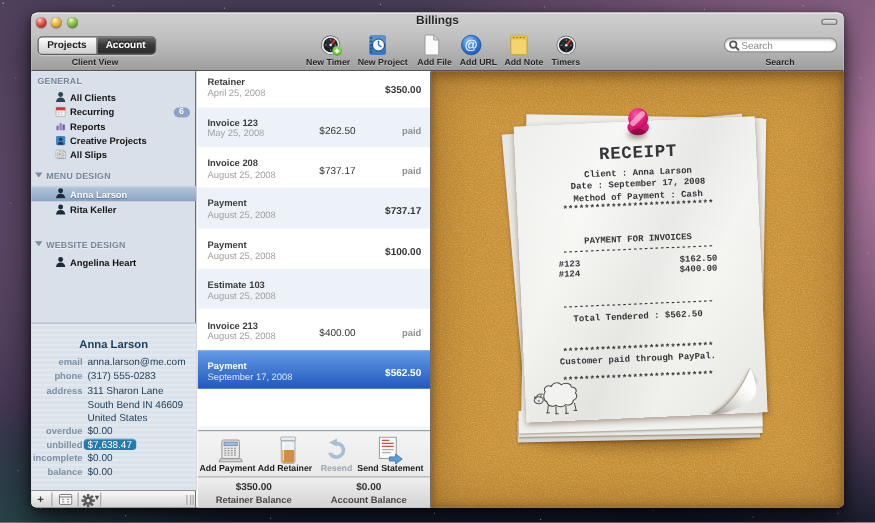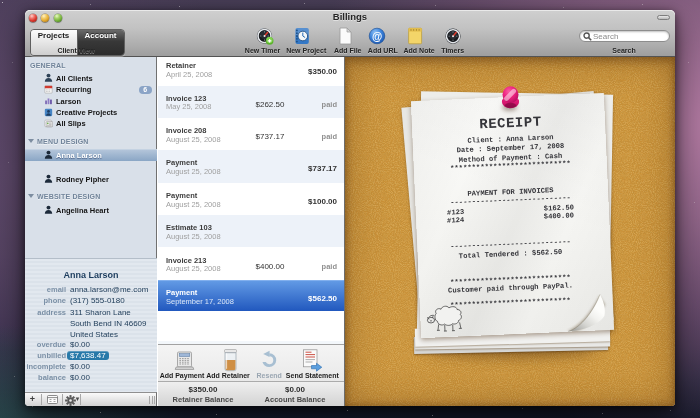--- a/index.html
+++ b/index.html
@@ -17,21 +17,21 @@
 
 #tbar{position:absolute;left:0;top:0;width:650px;height:47px;border-radius:5px 5px 0 0;
 background:linear-gradient(180deg,#cfcfcf 0%,#c2c2c2 40%,#aeaeae 75%,#9e9e9e 100%);
 border-bottom:1px solid #535353;box-shadow:inset 0 1px 0 rgba(255,255,255,.55)}
 .tl{position:absolute;top:3.5px;width:8px;height:8px;border-radius:50%}
 #tl1{left:4.1px;background:radial-gradient(circle at 35% 25%,#ffd0cc 0%,#f0766d 30%,#d9352b 60%,#8e1710 100%);box-shadow:0 0 0 .5px rgba(70,20,15,.5),0 1px 1px rgba(0,0,0,.25)}
 #tl2{left:16.4px;background:radial-gradient(circle at 35% 25%,#fff3c8 0%,#f3cc67 30%,#e2a82e 60%,#8f5c08 100%);box-shadow:0 0 0 .5px rgba(90,60,10,.5),0 1px 1px rgba(0,0,0,.25)}
 #tl3{left:28.6px;background:radial-gradient(circle at 35% 25%,#e8fac8 0%,#a8d36a 30%,#74b23a 60%,#2f6608 100%);box-shadow:0 0 0 .5px rgba(30,70,10,.5),0 1px 1px rgba(0,0,0,.25)}
 #title{position:absolute;left:0;top:1.5px;width:650px;text-align:center;font-size:9.5px;line-height:10px;font-weight:bold;color:#262626;text-shadow:0 1px 0 rgba(255,255,255,.45)}
 #pill{position:absolute;left:632px;top:4.5px;width:13px;height:5.5px;border-radius:3px;background:linear-gradient(#e9e9e9,#b8b8b8);border:1px solid #7e7e7e}
-#seg{position:absolute;left:4.5px;top:19px;width:95px;height:27px;border:1px solid #5f5f5f;border-radius:4px;display:flex;box-shadow:0 1px 0 rgba(255,255,255,.35)}
+#seg{position:absolute;left:4.5px;top:19px;width:95px;height:15px;border:1px solid #5f5f5f;border-radius:4px;display:flex;box-shadow:0 1px 0 rgba(255,255,255,.35)}
 #seg .s1{width:47px;border-right:1px solid #5f5f5f;background:linear-gradient(#fdfdfd,#cfcfcf);border-radius:3px 0 0 3px;color:#1c1c1c}
 #seg .s2{flex:1;background:linear-gradient(#6a6a6a,#383838 45%,#2c2c2c);border-radius:0 3px 3px 0;color:#fff;text-shadow:0 -1px 0 rgba(0,0,0,.5)}
 #seg div{font-size:8px;font-weight:bold;text-align:center;line-height:11px}
 .tblbl{position:absolute;font-size:7px;line-height:7px;font-weight:bold;color:#242424;text-shadow:0 1px 0 rgba(255,255,255,.4);text-align:center;top:37px;white-space:nowrap;transform:translateX(-50%)}
 .ticon{position:absolute;top:16.5px;width:18px;height:18px}
 #search{position:absolute;left:554px;top:19.5px;width:91px;height:12px;border-radius:7px;background:#fff;border:1px solid #8d8d8d;box-shadow:inset 0 1px 2px rgba(0,0,0,.25)}
 #search span{position:absolute;left:13px;top:2px;font-size:8px;line-height:8px;color:#8b8b8b}
 
 #sidebar{position:absolute;left:0;top:47px;width:132px;height:335px;background:#d9e0e9;border-right:1px solid #707070}
 #midpane{position:absolute;left:133px;top:47px;width:186px;height:349px;background:#fff;overflow:hidden}
@@ -198,21 +198,21 @@
         <span class="badge">6</span>
       </div>
     <div class="srow" style="top:38.6px">
         <span class="sico">
           <svg width="11" height="11" viewBox="0 0 11 11">
             <rect x="1.4" y="5.5" width="2.2" height="4.5" fill="#7e6bb5"></rect>
             <rect x="4.4" y="3" width="2.2" height="7" fill="#8e7cc4"></rect>
             <rect x="7.4" y="4.4" width="2.2" height="5.6" fill="#6a56a8"></rect>
           </svg>
         </span>
-        <span class="stxt">Larson</span>
+        <span class="stxt">Reports</span>
       </div>
     <div class="srow" style="top:50px">
         <span class="sico">
           <svg width="11" height="11" viewBox="0 0 11 11">
             <rect x="1" y="1" width="9" height="9" rx="1.4" fill="#4584c4"></rect>
             <circle cx="5.5" cy="4.2" r="1.7" fill="#1d3c60"></circle>
             <path d="M2.6 9.6c0-2 1.3-3.1 2.9-3.1s2.9 1.1 2.9 3.1z" fill="#1d3c60"></path>
           </svg>
         </span>
         <span class="stxt">Creative Projects</span>
@@ -232,48 +232,48 @@
     <div class="ssel" style="top:92.3px"></div>
     <div class="srow" style="top:92.8px">
         <span class="sico">
           <svg width="11" height="11" viewBox="0 0 11 11">
             <circle cx="5.5" cy="3.2" r="2.4" fill="#1c2a3a"></circle>
             <path d="M1 10.6c0-3 1.8-4.6 4.5-4.6s4.5 1.6 4.5 4.6z" fill="#1c2a3a"></path>
           </svg>
         </span>
         <span class="stxt sel">Anna Larson</span>
       </div>
-    <div class="srow" style="top:116.6px">
+    <div class="srow" style="top:105.2px">
         <span class="sico">
           <svg width="11" height="11" viewBox="0 0 11 11">
             <circle cx="5.5" cy="3.2" r="2.4" fill="#1c2a3a"></circle>
             <path d="M1 10.6c0-3 1.8-4.6 4.5-4.6s4.5 1.6 4.5 4.6z" fill="#1c2a3a"></path>
           </svg>
         </span>
-        <span class="stxt">Rodney Pipher</span>
+        <span class="stxt">Rita Keller</span>
       </div>
     <div class="shead" style="left:11px;top:136px"><span class="tri"></span>WEBSITE DESIGN</div>
     <div class="srow" style="top:147.9px">
         <span class="sico">
           <svg width="11" height="11" viewBox="0 0 11 11">
             <circle cx="5.5" cy="3.2" r="2.4" fill="#1c2a3a"></circle>
             <path d="M1 10.6c0-3 1.8-4.6 4.5-4.6s4.5 1.6 4.5 4.6z" fill="#1c2a3a"></path>
           </svg>
         </span>
         <span class="stxt">Angelina Heart</span>
       </div>
     <div id="contact">
       <div style="position:absolute;left:0;top:11px;width:132px;text-align:center;font-size:9px;font-weight:bold;color:#1d3d5e">Anna Larson</div>
       <div class="crow" style="top:25.5px">
           <span class="clbl">email</span>
           <span class="cval">anna.larson@me.com</span>
         </div>
       <div class="crow" style="top:37px">
           <span class="clbl">phone</span>
-          <span class="cval">(317) 555-0180</span>
+          <span class="cval">(317) 555-0283</span>
         </div>
       <div class="crow" style="top:48.5px">
           <span class="clbl">address</span>
           <span class="cval">311 Sharon Lane</span>
         </div>
       <div class="crow" style="top:59.5px">
           <span class="clbl"></span>
           <span class="cval">South Bend IN 46609</span>
         </div>
       <div class="crow" style="top:70.5px">

